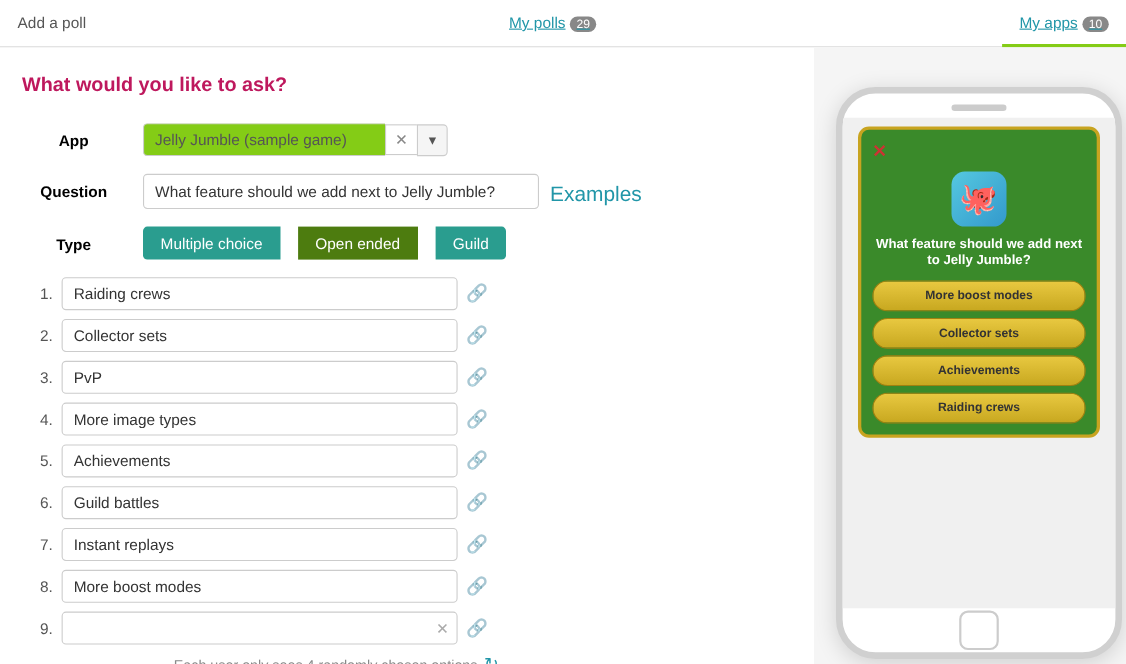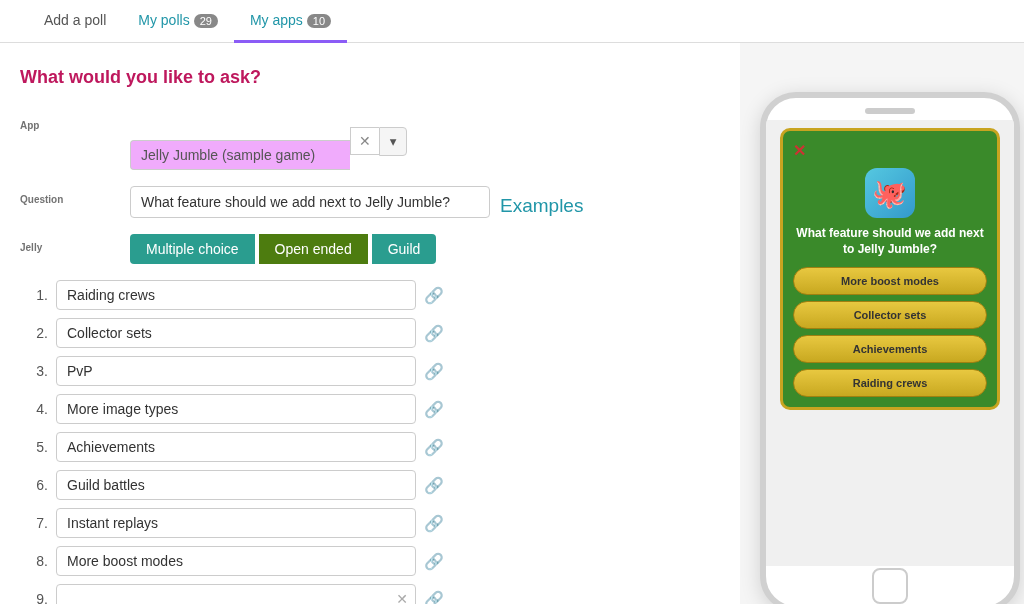--- a/index.html
+++ b/index.html
@@ -1,47 +1,47 @@
 <!DOCTYPE html>
 <html><head>
   <meta charset="utf-8">
   <style>
     * { box-sizing: border-box; margin: 0; padding: 0; }
     body { font-family: -apple-system, BlinkMacSystemFont, 'Segoe UI', Arial, sans-serif; font-size: 14px; background: #fff; color: #333; }
 
     
-    .tabs { display: flex; border-bottom: 1px solid #ddd; padding: 0 28px; }
+    .tabs { display: flex; border-bottom: 1px solid #ddd; padding: 0 0; justify-content: space-between; }
     .tab { padding: 12px 16px; cursor: pointer; font-size: 14px; color: #555; border-bottom: 3px solid transparent; margin-bottom: -1px; }
-    .tab.active { color: #333; border-bottom: 3px solid #8b5cf6; font-weight: 500; }
-    .tab.link-style { color: #2196a8; }
+    .tab.active { color: #333; border-bottom: 3px solid #84cc16; font-weight: 500; }
+    .tab.link-style { color: #2196a8; text-decoration: underline; }
     .tab-badge { background: #888; color: #fff; border-radius: 10px; padding: 1px 6px; font-size: 11px; margin-left: 4px; }
 
     
     .main-layout { display: flex; gap: 0; }
     .left-panel { flex: 0 0 740px; padding: 24px 20px 20px 20px; }
     .right-panel { flex: 1; display: flex; align-items: center; justify-content: center; padding: 20px; background: #f5f5f5; }
 
     
     .form-title { font-size: 18px; font-weight: 600; margin-bottom: 24px; color: #be185d; }
 
     .form-row { display: flex; align-items: flex-start; margin-bottom: 16px; }
-    .form-label { width: 110px; text-align: left; padding-right: 16px; padding-top: 8px; font-weight: 600; color: #737373; font-size: 10px; flex-shrink: 0; }
+    .form-label { width: 110px; text-align: center; padding-right: 16px; padding-top: 8px; font-weight: 600; color: #000000; font-size: 14px; flex-shrink: 0; }
 
     
     .app-selector { display: flex; align-items: center; gap: 0; }
-    .app-select-input { border: 1px solid #ccc; border-right: none; border-radius: 4px 0 0 4px; padding: 6px 10px; font-size: 14px; color: #555; background: #f0abfc; min-width: 220px; margin-top: 28px; }
+    .app-select-input { border: 1px solid #ccc; border-right: none; border-radius: 4px 0 0 4px; padding: 6px 10px; font-size: 14px; color: #555; background: #84cc16; min-width: 220px; }
     .app-clear-btn { border: 1px solid #ccc; border-right: none; background: #fff; padding: 6px 8px; cursor: pointer; color: #888; font-size: 14px; line-height: 1; }
     .app-dropdown-btn { border: 1px solid #ccc; border-radius: 0 4px 4px 0; background: #f5f5f5; padding: 6px 10px; cursor: pointer; color: #555; }
 
     
     .question-input { border: 1px solid #ccc; border-radius: 4px; padding: 7px 10px; font-size: 14px; width: 360px; color: #333; outline: none; }
     .examples-link { color: #2196a8; margin-left: 10px; cursor: pointer; font-size: 19px; padding-top: 8px; }
 
     
-    .type-buttons { display: flex; gap: 4px; }
+    .type-buttons { display: flex; gap: 16px; }
     .type-btn { padding: 7px 16px; font-size: 14px; cursor: pointer; border: none; font-weight: 500; }
     .type-btn.active { background: #2a9d8f; color: #fff; }
     .type-btn:not(.active) { background: #f0f0f0; color: #555; }
     .type-btn:first-child { border-radius: 4px 0 0 4px; }
     .type-btn:last-child { border-radius: 0 4px 4px 0; }
     .type-btn.open-ended { background: #4d7c0f; }
     .type-btn.image { background: #2a9d8f; }
 
     
     .answer-list { margin-top: 8px; }
@@ -103,21 +103,21 @@
 
     <div class="form-row">
       <div class="form-label">Question</div>
       <div class="question-row">
         <input class="question-input" type="text" value="What feature should we add next to Jelly Jumble?" style="">
         <span class="examples-link">Examples</span>
       </div>
     </div>
 
     <div class="form-row">
-      <div class="form-label">Jelly</div>
+      <div class="form-label">Type</div>
       <div class="type-buttons">
         <button class="type-btn active">Multiple choice</button>
         <button class="type-btn open-ended active">Open ended</button>
         <button class="type-btn image active">Guild</button>
       </div>
     </div>
 
     <div class="answer-list">
 
       <div class="answer-row">

